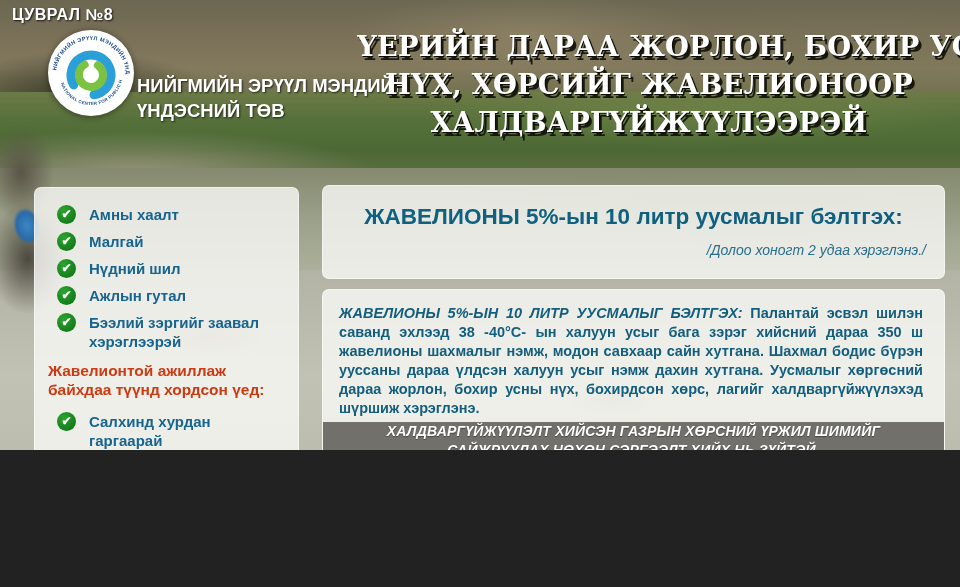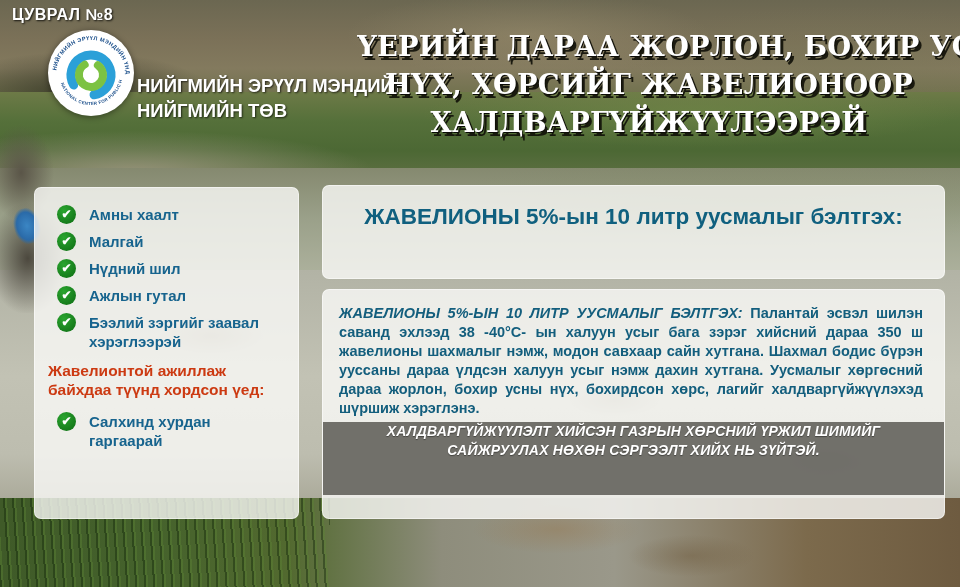--- a/index.html
+++ b/index.html
@@ -1,17 +1,17 @@
 <!DOCTYPE html>
 <html><head>
 <meta charset="utf-8">
 <style>
   html,body{margin:0;padding:0;background:#222;}
   .poster{
-    position:relative;width:960px;height:587px;overflow:hidden;
+    position:relative;width:960px;height:450px;overflow:hidden;
     font-family:"Liberation Sans",sans-serif;
     background:#9b9d8d;
   }
   
   .ph{position:absolute;left:0;right:0;}
   .ph-hills{top:0;height:98px;
     background:
       radial-gradient(180px 55px at 8% 95%, rgba(30,32,22,.65), transparent 75%),
       radial-gradient(260px 60px at 55% 35%, rgba(170,158,122,.35), transparent 70%),
       radial-gradient(300px 70px at 88% 60%, rgba(120,118,86,.45), transparent 75%),
@@ -121,21 +121,21 @@
     <text font-size="5.6" font-weight="bold" fill="#1a4e8a" letter-spacing=".4" font-family="Liberation Sans, sans-serif">
       <textPath href="#arc-top" startOffset="4%">НИЙГМИЙН ЭРҮҮЛ МЭНДИЙН ҮНДЭСНИЙ ТӨВ</textPath>
     </text>
     <text font-size="4.4" font-weight="bold" fill="#1a4e8a" letter-spacing=".3" font-family="Liberation Sans, sans-serif">
       <textPath href="#arc-bottom" startOffset="3%">NATIONAL CENTER FOR PUBLIC HEALTH</textPath>
     </text>
   </svg>
 
   <div class="org-name">
     <div>НИЙГМИЙН ЭРҮҮЛ МЭНДИЙН</div>
-    <div>НИЙГМИЙН ТӨВ</div>
+    <div>ҮНДЭСНИЙ ТӨВ</div>
   </div>
 
   <div class="title">
     <div>ҮЕРИЙН ДАРАА ЖОРЛОН, БОХИР УСНЫ</div>
     <div>НҮХ, ХӨРСИЙГ ЖАВЕЛИОНООР</div>
     <div>ХАЛДВАРГҮЙЖҮҮЛЭЭРЭЙ</div>
   </div>
 
   <div class="panel left-panel">
 
@@ -169,20 +169,21 @@
       <div class="check-row">
         <span class="check-icon">✔</span>
         <span class="check-label">Салхинд хурдан гаргаарай</span>
       </div>
 
     </div>
   </div>
 
   <div class="panel recipe-box">
     <div class="recipe-heading">ЖАВЕЛИОНЫ 5%-ын 10 литр уусмалыг бэлтгэх:</div>
+    <div class="recipe-note">/Долоо хоногт 2 удаа хэрэглэнэ./</div>
   </div>
 
   <div class="panel instr-box">
     <div class="instructions">
       <span class="lead">ЖАВЕЛИОНЫ 5%-ЫН 10 ЛИТР УУСМАЛЫГ БЭЛТГЭХ:</span><span> Палантай эсвэл шилэн саванд эхлээд 38 -40°C- ын халуун усыг бага зэрэг хийсний дараа 350 ш жавелионы шахмалыг нэмж, модон савхаар сайн хутгана. Шахмал бодис бүрэн ууссаны дараа үлдсэн халуун усыг нэмж дахин хутгана. Уусмалыг хөргөсний дараа жорлон, бохир усны нүх, бохирдсон хөрс, лагийг халдваргүйжүүлэхэд шүршиж хэрэглэнэ.</span>
     </div>
     <div class="dark-band">
       <div class="dark-band-text">ХАЛДВАРГҮЙЖҮҮЛЭЛТ ХИЙСЭН ГАЗРЫН ХӨРСНИЙ ҮРЖИЛ ШИМИЙГ САЙЖРУУЛАХ НӨХӨН СЭРГЭЭЛТ ХИЙХ НЬ ЗҮЙТЭЙ.</div>
     </div>
   </div>

